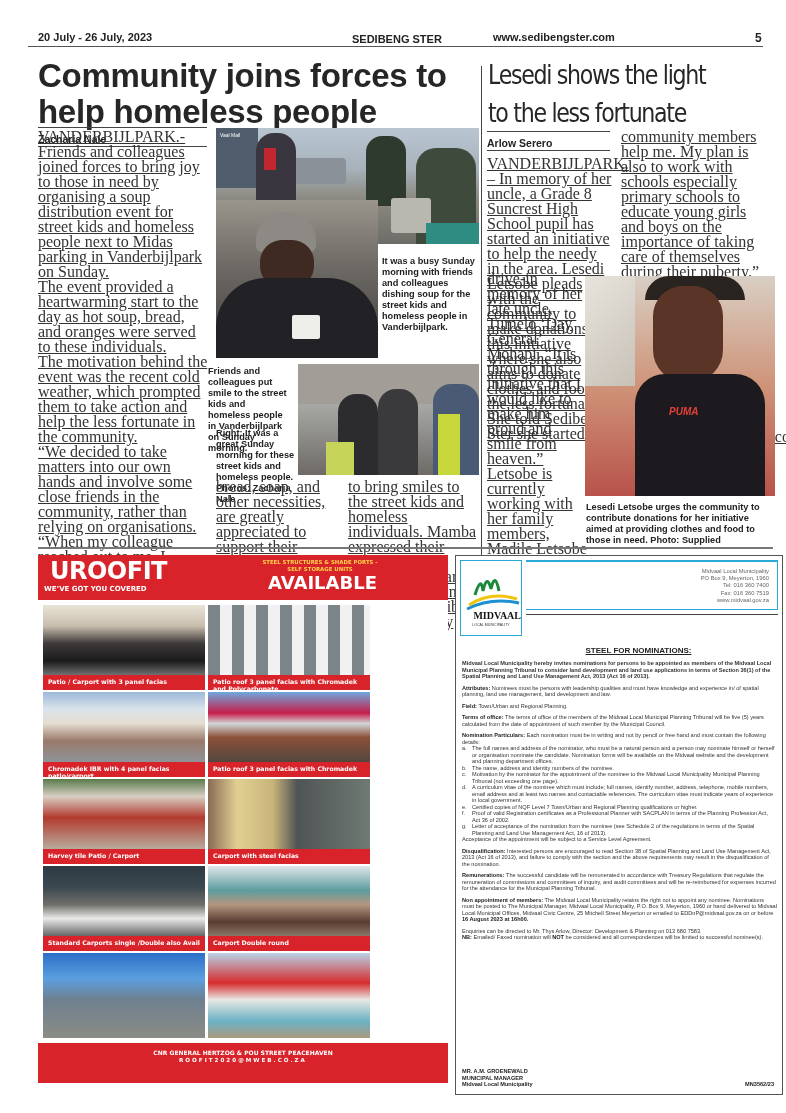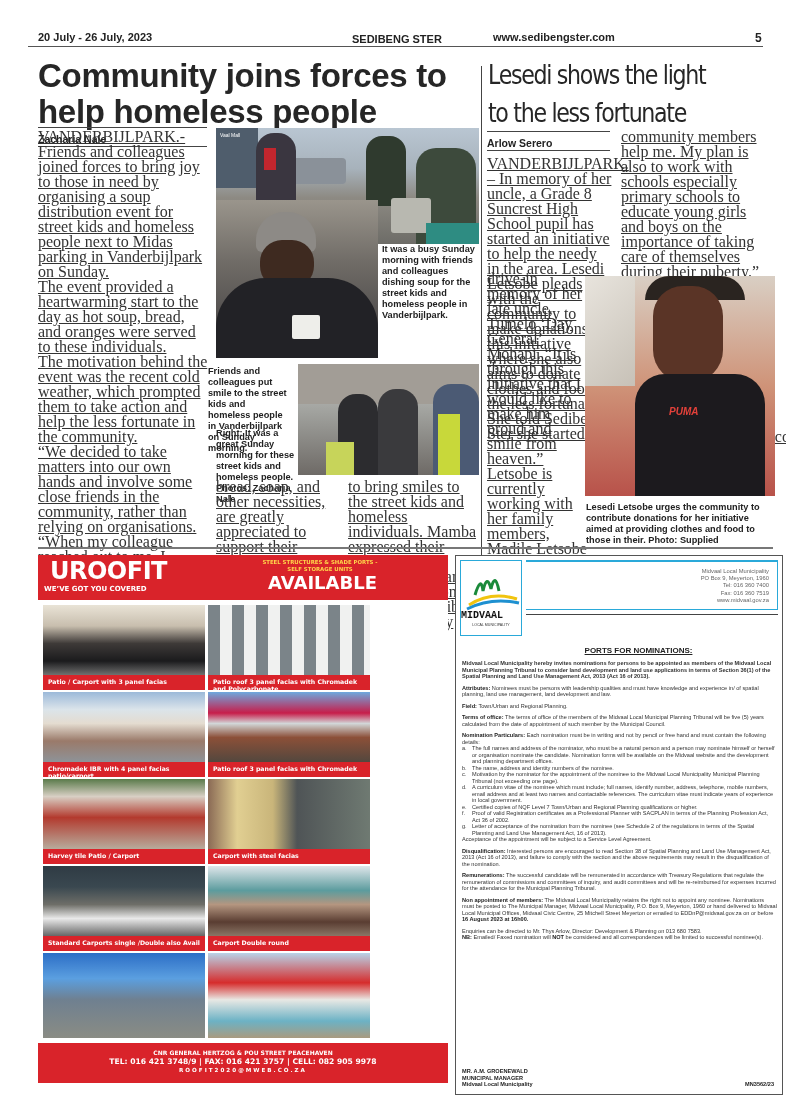--- a/index.html
+++ b/index.html
@@ -78,21 +78,21 @@
   <div class="abs" style="left:48px;top:20px;width:12px;height:22px;background:#c2262e"></div>
 </div>
 
 <div class="abs photo" style="left:216px;top:200px;width:162px;height:158px;background:linear-gradient(180deg,#9a958c 0%,#6f6b66 40%,#3e3c3e 100%)">
   <div class="abs" style="left:40px;top:12px;width:60px;height:40px;background:#8d8a86;border-radius:28px 28px 6px 6px"></div>
   <div class="abs" style="left:44px;top:40px;width:54px;height:48px;background:#3e2a20;border-radius:22px"></div>
   <div class="abs" style="left:0;top:78px;width:162px;height:80px;background:#222226;border-radius:50px 50px 0 0"></div>
   <div class="abs" style="left:76px;top:115px;width:28px;height:24px;background:#eeeeea;border-radius:2px"></div>
 </div>
 
-<div class="abs caption" style="left:382px;top:244px;width:96px">It was a busy Sunday morning with friends and colleagues dishing soup for the street kids and homeless people in Vanderbijlpark.</div>
+<div class="abs caption" style="left:382px;top:256px;width:96px">It was a busy Sunday morning with friends and colleagues dishing soup for the street kids and homeless people in Vanderbijlpark.</div>
 
 <div class="abs photo" style="left:298px;top:364px;width:181px;height:111px;background:linear-gradient(180deg,#c9cbc8 0%,#9fa09c 45%,#6e6a66 100%)">
   <div class="abs" style="left:0;top:0;width:181px;height:40px;background:#a29d96"></div>
   <div class="abs" style="left:40px;top:30px;width:40px;height:81px;background:#2c2c2f;border-radius:18px 18px 0 0"></div>
   <div class="abs" style="left:80px;top:25px;width:40px;height:86px;background:#3a3a3d;border-radius:18px 18px 0 0"></div>
   <div class="abs" style="left:135px;top:20px;width:46px;height:91px;background:#4b5a74;border-radius:18px 18px 0 0"></div>
   <div class="abs" style="left:140px;top:50px;width:22px;height:61px;background:#c8d83a"></div>
   <div class="abs" style="left:28px;top:78px;width:28px;height:33px;background:#c7d45a"></div>
 </div>
 
@@ -110,21 +110,21 @@
 <div class="abs body" style="left:621px;top:129px;width:148px">community members help me. My plan is also to work with schools especially primary schools to educate young girls and boys on the importance of taking care of themselves during their puberty.” She ends by saying that she aims to teach the youth that they can make a change in society. Those who would like to assist Letsobe can reach her at 069 581 3146 (calls and WhatsApp) or email lesedi09letsobe@gmail.com.</div>
 
 <div class="abs photo" style="left:585px;top:276px;width:190px;height:220px;background:linear-gradient(180deg,#d9cfc4 0%,#cf9378 50%,#b8524a 100%)">
   <div class="abs" style="left:0;top:0;width:50px;height:110px;background:linear-gradient(135deg,#e8e4dd 0%,#c7c1b7 100%)"></div>
   <div class="abs" style="left:60px;top:0;width:100px;height:24px;background:#2a2420;border-radius:30px 30px 0 0"></div>
   <div class="abs" style="left:68px;top:10px;width:70px;height:96px;background:#5a3426;border-radius:30px 30px 32px 32px"></div>
   <div class="abs" style="left:50px;top:98px;width:130px;height:122px;background:#1c1a1e;border-radius:30px 30px 0 0"></div>
   <div class="abs" style="left:84px;top:130px;font-family:'Liberation Sans',sans-serif;font-weight:bold;font-size:10px;color:#e4413a;font-style:italic">PUMA</div>
 </div>
 
-<div class="abs caption" style="left:586px;top:502px;width:188px">Lesedi Letsobe urges the community to contribute donations for her initiative aimed at providing clothes and food to those in their. Photo: Supplied</div>
+<div class="abs caption" style="left:586px;top:502px;width:188px">Lesedi Letsobe urges the community to contribute donations for her initiative aimed at providing clothes and food to those in need. Photo: Supplied</div>
 
 <div class="abs hrule" style="left:38px;top:547px;width:735px"></div>
 
 <div class="abs ad">
   <div class="ad-top">
     <div class="ad-logo">UROOFIT</div>
     <div class="ad-tag">WE’VE GOT YOU COVERED</div>
     <div class="ad-steel">STEEL STRUCTURES &amp; SHADE PORTS - SELF STORAGE UNITS</div>
     <div class="ad-avail">AVAILABLE</div>
   </div>
@@ -163,47 +163,46 @@
   </div>
   <div class="ad-tile" style="left:5px;top:398px">
     <div class="ad-img" style="height:85px;background:linear-gradient(180deg,#2c6ec6 0%,#5b9fe0 30%,#6f8090 55%,#8a8c84 100%)"></div>
   </div>
   <div class="ad-tile" style="left:170px;top:398px">
     <div class="ad-img" style="height:85px;background:linear-gradient(180deg,#b8d3e8 0%,#d62c2c 35%,#e8e8e4 55%,#6cb2c5 80%,#a99a7f 100%)"></div>
   </div>
 
   <div class="ad-bottom">
     <div style="font-size:6px;margin-top:6px">CNR GENERAL HERTZOG &amp; POU STREET PEACEHAVEN</div>
-    <div style="font-size:7.6px;margin-top:1px">TEL: 016 421 3748/9 | FAX: 016 421 3757 | CELL: 082 905 9978</div>
     <div style="font-size:5.6px;letter-spacing:2px;margin-top:1px">ROOFIT2020@MWEB.CO.ZA</div>
   </div>
 </div>
 
 <div class="abs notice">
   <div class="abs" style="left:4px;top:4px;width:62px;height:76px;border:1px solid #2aa9d9">
     <svg width="60" height="74" viewBox="0 0 60 74">
       <path d="M14 34 Q20 14 22 30 Q26 12 30 28 Q34 10 38 30" stroke="#1a8a3a" stroke-width="3" fill="none"></path>
       <path d="M8 44 Q30 30 56 38" stroke="#f1c40f" stroke-width="3" fill="none"></path>
       <path d="M6 48 Q30 36 58 42" stroke="#1e90d0" stroke-width="3" fill="none"></path>
     </svg>
-    <div class="abs" style="left:0;top:49px;width:60px;text-align:left;font-family:Liberation Mono, monospace;font-weight:bold;font-size:10px;color:#111">MIDVAAL</div>
+    <div class="abs" style="left:0;top:49px;width:60px;text-align:right;font-family:Liberation Serif, serif;font-weight:bold;font-size:10px;color:#111">MIDVAAL</div>
     <div class="abs" style="left:0;top:62px;width:60px;text-align:center;font-size:3.6px;color:#333">LOCAL MUNICIPALITY</div>
   </div>
   <div class="abs" style="left:70px;top:4px;width:252px;height:50px;border:1px solid #2aa9d9;border-left:none;border-top:2px solid #2aa9d9">
     <div style="position:absolute;right:8px;top:6px;text-align:right;font-size:5.8px;line-height:7.2px;color:#666">
       <div>Midvaal Local Municipality</div>
       <div>PO Box 9, Meyerton, 1960</div>
       <div>Tel: 016 360 7400</div>
       <div>Fax: 016 360 7519</div>
       <div>www.midvaal.gov.za</div>
     </div>
   </div>
   <div class="abs" style="left:70px;top:58px;width:252px;height:1.2px;background:#444"></div>
 
-  <div class="abs" style="left:0;top:90px;width:325px;text-align:center;font-size:8px;font-weight:bold;text-decoration:underline;color:#222;padding-left:40px">PORTS FOR NOMINATIONS:</div>
+  <div class="abs" style="left:0;top:90px;width:325px;text-align:center;font-size:8px;font-weight:bold;text-decoration:underline;color:#222;padding-left:40px">STEEL FOR NOMINATIONS:</div>
 
   <div class="abs nt" style="left:6px;top:104px;width:315px">
     <p style="font-weight:bold;margin-bottom:5px">Midvaal Local Municipality hereby invites nominations for persons to be appointed as members of the Midvaal Local Municipal Planning Tribunal to consider land development and land use applications in terms of Section 36(1) of the Spatial Planning and Land Use Management Act, 2013 (Act 16 of 2013).</p>
     <p style="margin-bottom:5px"><b>Attributes:</b> <span>Nominees must be persons with leadership qualities and must have knowledge and experience in/ of spatial planning, land use management, land development and law.</span></p>
     <p style="margin-bottom:5px"><b>Field:</b> <span>Town/Urban and Regional Planning.</span></p>
     <p style="margin-bottom:5px"><b>Terms of office:</b> <span>The terms of office of the members of the Midvaal Local Municipal Planning Tribunal will be five (5) years calculated from the date of appointment of such member by the Municipal Council.</span></p>
     <p><b>Nomination Particulars:</b> <span>Each nomination must be in writing and not by pencil or free hand and must contain the following details:</span></p>
     <div style="display:flex">
         <span style="width:10px;flex:none">a.</span>
         <span>The full names and address of the nominator, who must be a natural person and a person may nominate himself or herself or organisation nominate the candidate. Nomination forms will be available on the Midvaal website and the development and planning department offices.</span>

